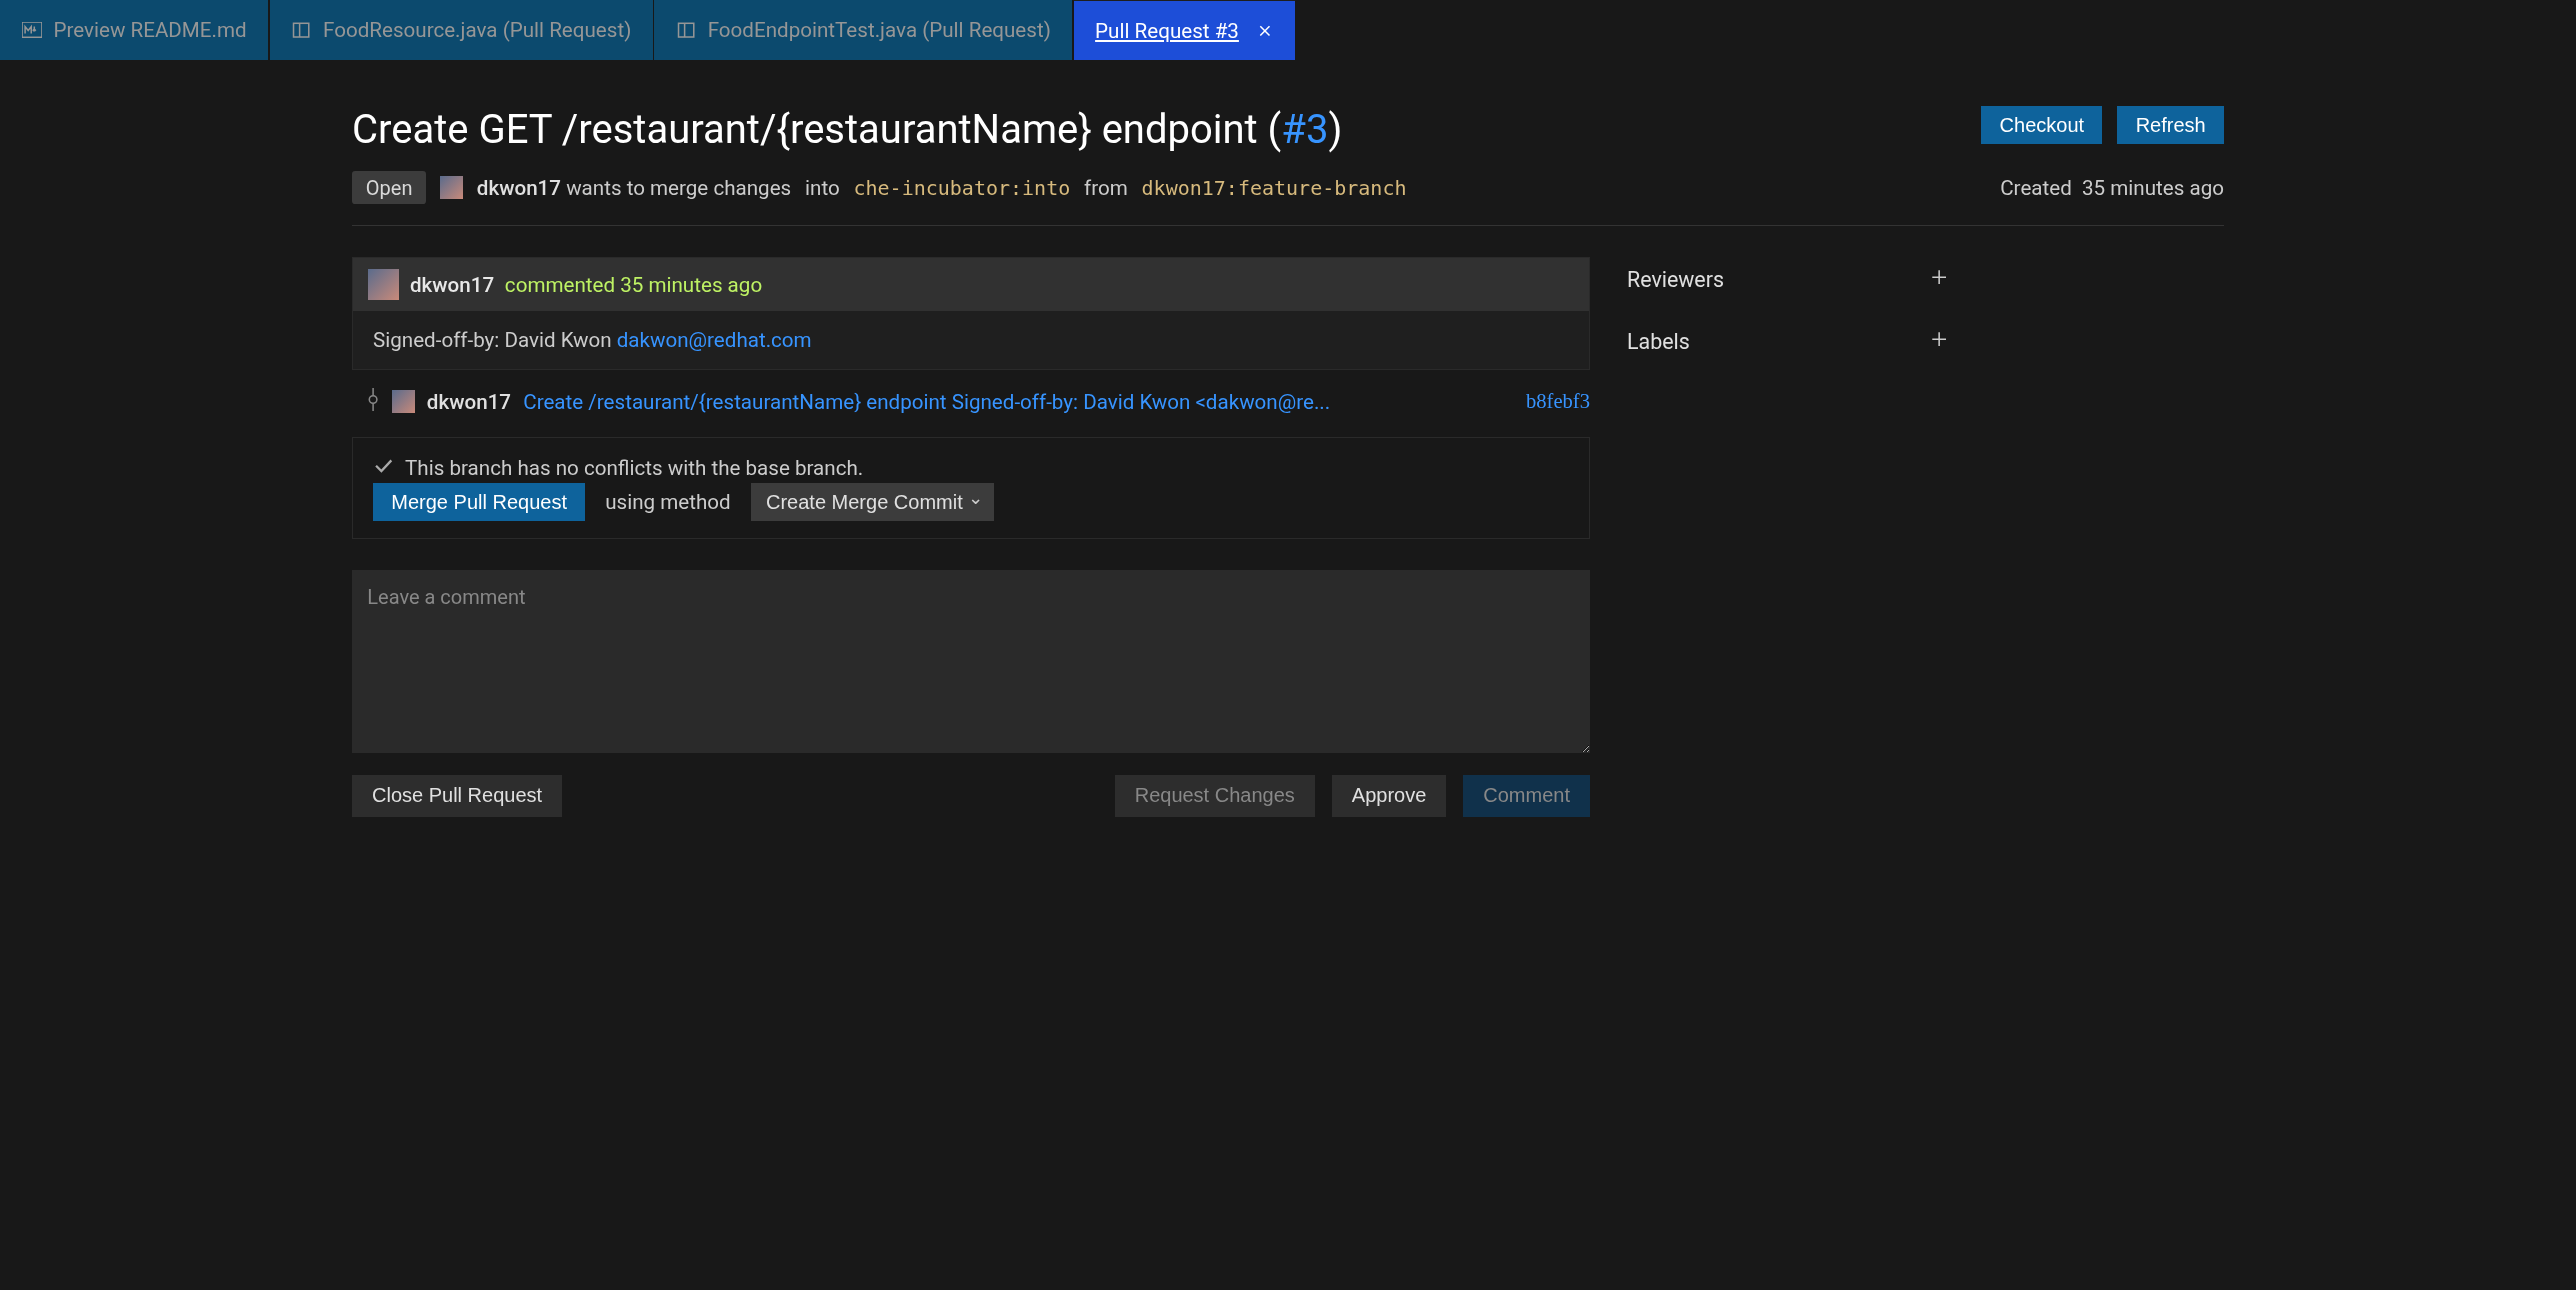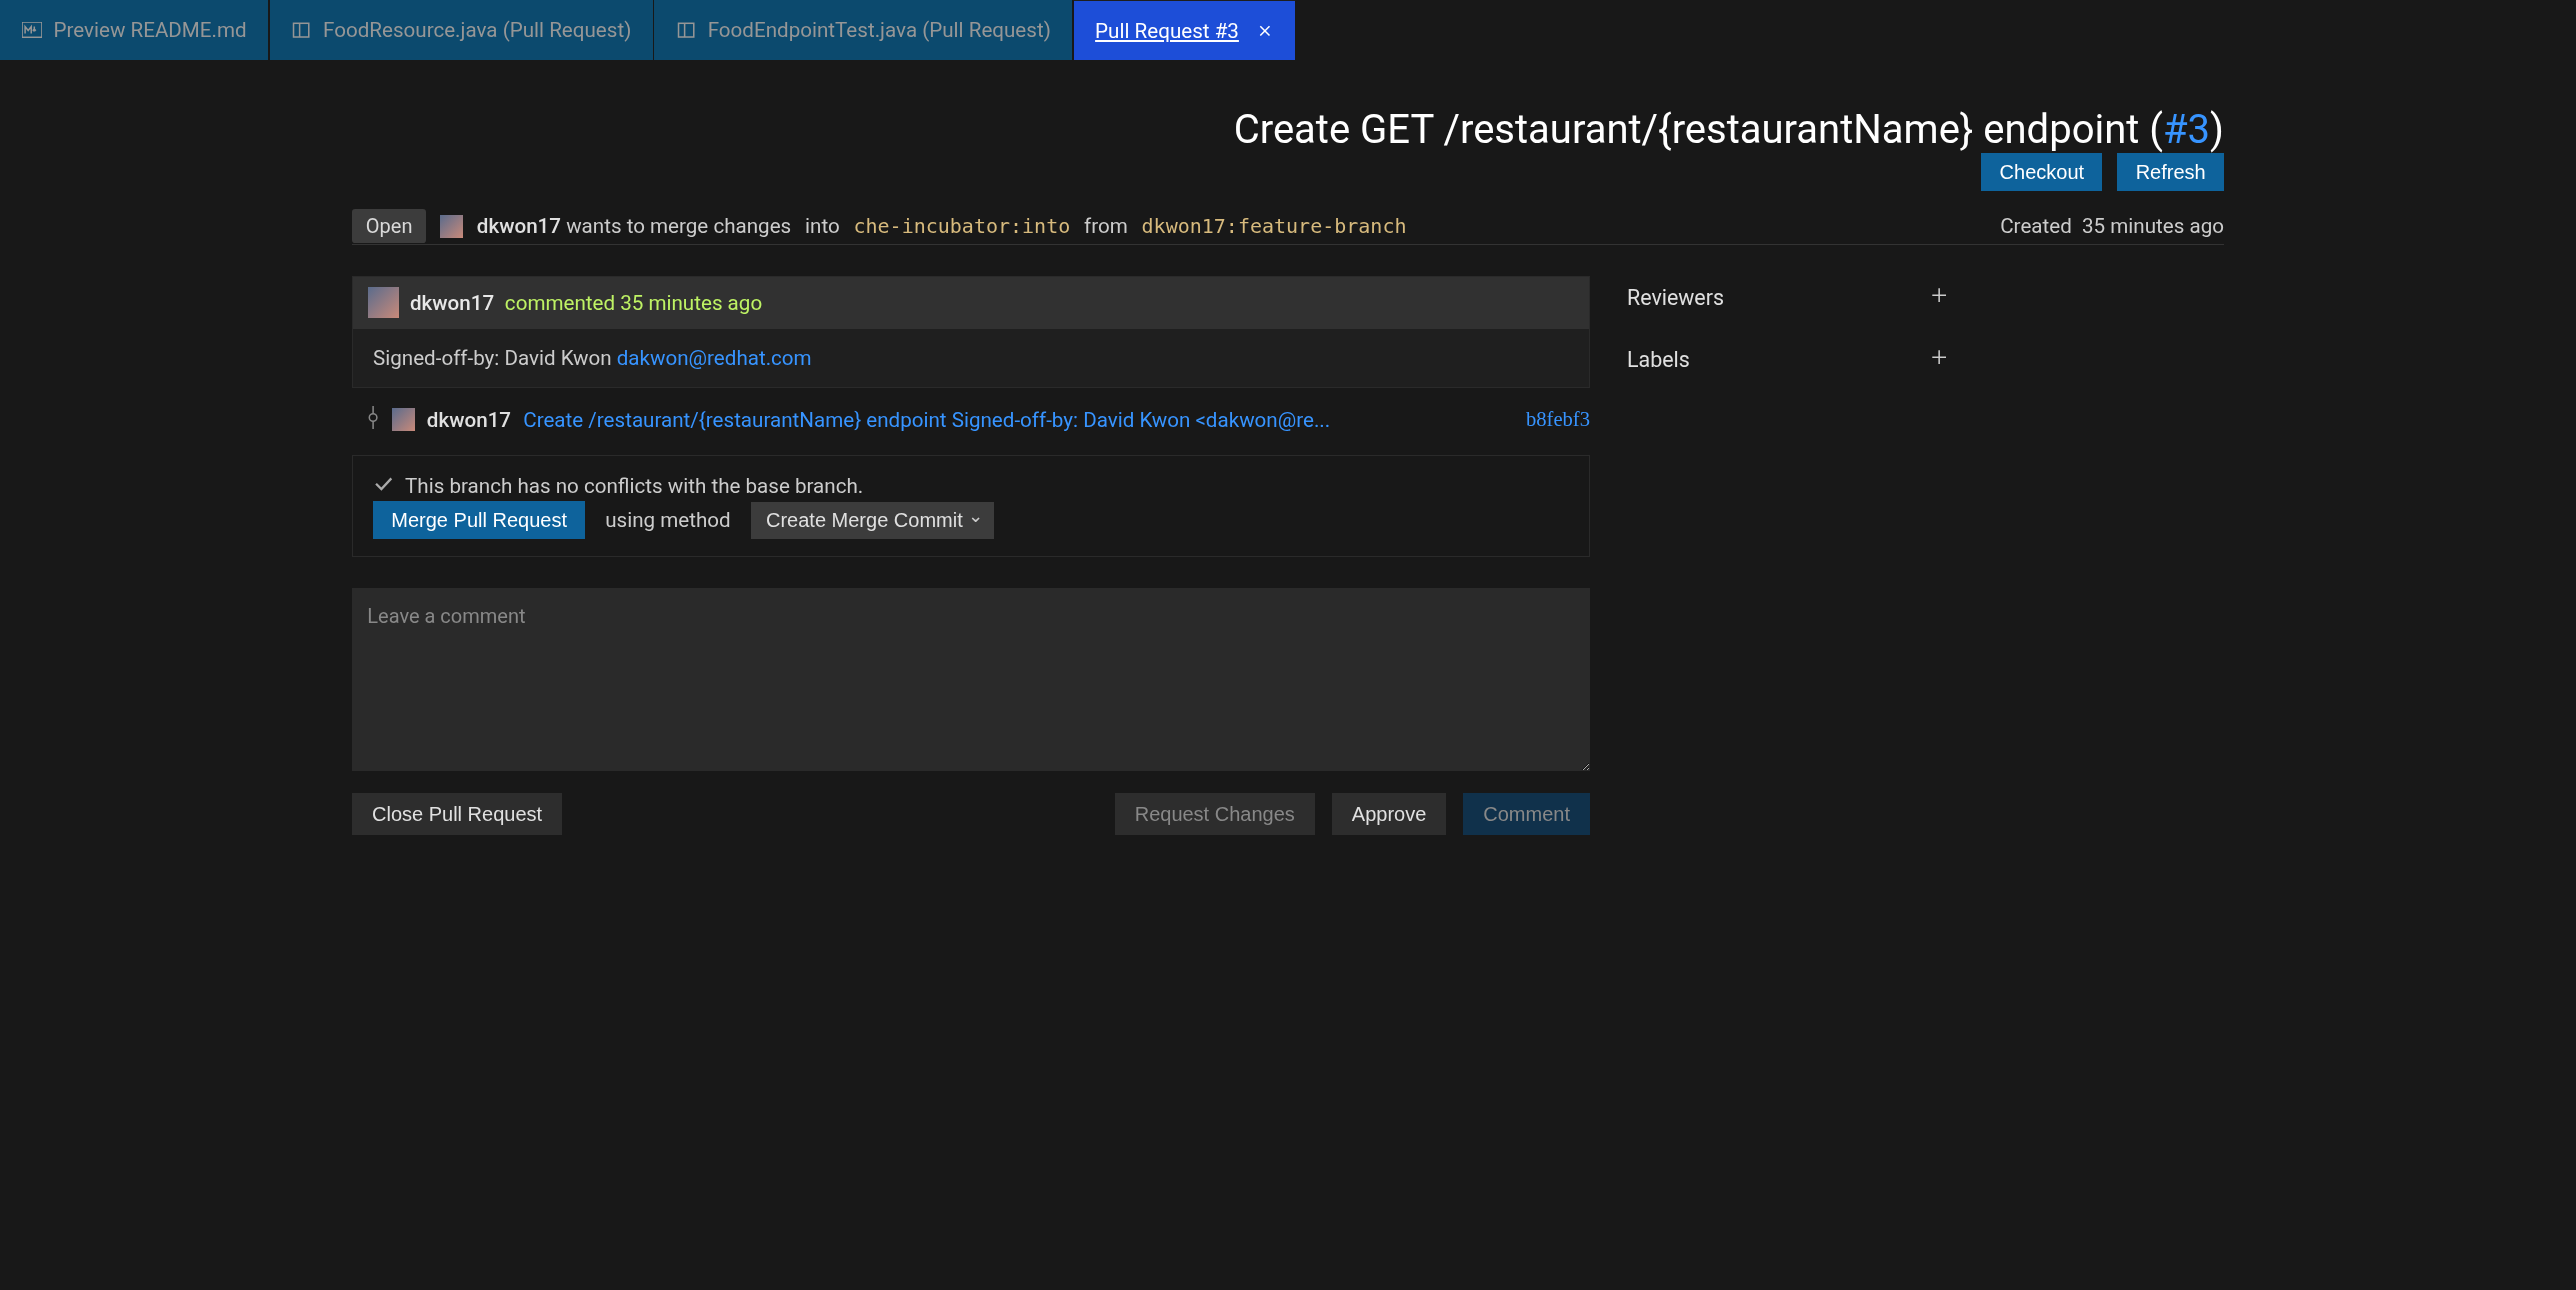--- a/index.html
+++ b/index.html
@@ -31,23 +31,22 @@
   text-decoration: underline;
 }
 .tab-icon { width: 21.4px; height: 21.4px; display:inline-flex; align-items:center; justify-content:center; }
 .tab-close { width: 18.3px; height: 18.3px; margin-left: 6.1px; display:inline-flex; align-items:center; justify-content:center; }
 
 .content {
   padding: 46px 352px 31px 352px;
 }
 .header-row {
   display: flex;
-  align-items: flex-end;
+  align-items: flex-start;
   justify-content: space-between;
-  flex-direction: column;
 }
 .title {
   font-size: 40px;
   font-weight: 400;
   color: #ffffff;
 }
 .title .pr-num { color: #3794ff; }
 .title .paren { color: #ffffff; }
 .actions { display: flex; gap: 15px; }
 .btn-primary {
@@ -56,21 +55,21 @@
   border: none;
   padding: 7.6px 18.3px;
   font-size: 20px;
   cursor: pointer;
 }
 .meta-row {
   display: flex;
   align-items: center;
   gap: 13.8px;
   margin-top: 18.3px;
-  padding-bottom: 1px;
+  padding-bottom: 21px;
   border-bottom: 0.8px solid #333333;
 }
 .badge-open {
   background: #3c3c3c;
   color: #d9d9d9;
   padding: 4.6px 13.8px;
   border-radius: 3.1px;
   font-size: 20px;
 }
 .avatar {

